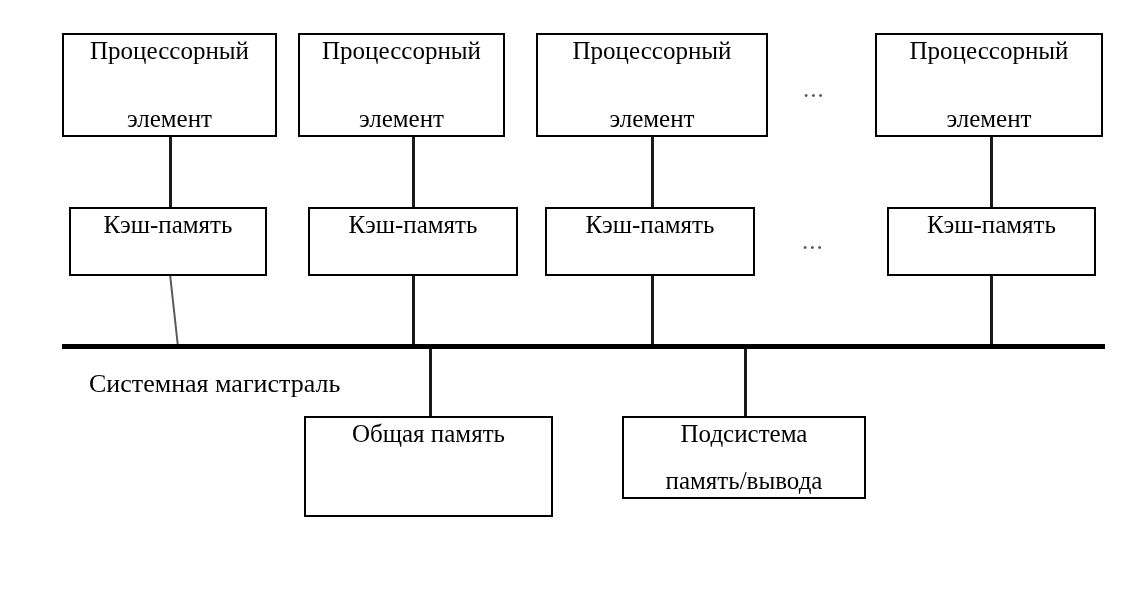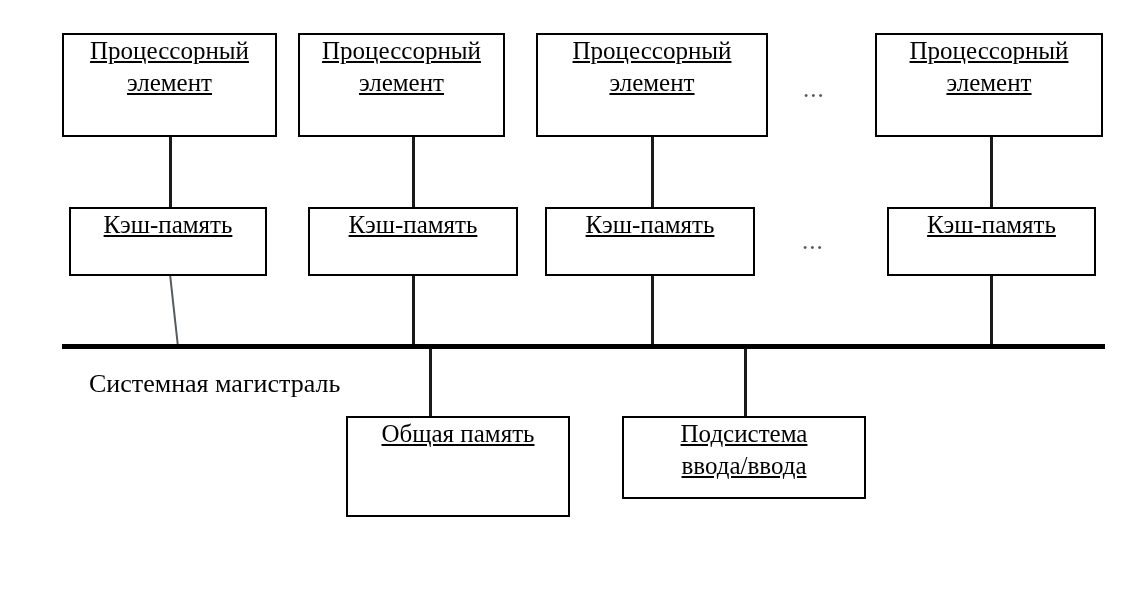--- a/index.html
+++ b/index.html
@@ -19,27 +19,26 @@
     overflow: hidden;
   }
   .node {
     position: absolute;
     box-sizing: border-box;
     border: 2px solid #000000;
     background: #ffffff;
     display: flex;
     flex-direction: column;
     align-items: center;
-    justify-content: flex-start;
+    justify-content: space-between;
     text-align: center;
     line-height: 1.28;
     font-size: 25px;
     z-index: 3;
     white-space: nowrap;
-    text-decoration: underline;
   }
   .node span { display: block; }
   .connector {
     position: absolute;
     background: #1a1a1a;
     z-index: 1;
   }
   .connector.v { width: 3px; }
   .bus {
     position: absolute;
@@ -119,21 +118,21 @@
   <div class="connector v" style="left:651px; top:274px; height:73px;"></div>
   <div class="connector v" style="left:990px; top:274px; height:73px;"></div>
 
   <div class="bus" style="left:62px; top:344px; width:1043px;"></div>
 
   <div class="bus-label" style="left:73px; top:371px;margin-left:16px;">Системная магистраль</div>
 
   <div class="connector v" style="left:429px; top:347px; height:70px;"></div>
   <div class="connector v" style="left:744px; top:347px; height:70px;"></div>
 
-  <div class="node" style="left:304px; top:416px; width:224px; height:101px;margin-left:42px;">
+  <div class="node" style="left:304px; top:416px; width:249px; height:101px;">
     <span>Общая память</span>
   </div>
   <div class="node" style="left:622px; top:416px; width:244px; height:83px;">
     <span>Подсистема</span>
-    <span>ввода/ввода</span>
+    <span>память/вывода</span>
   </div>
 
 </div>
 
 </body></html>

